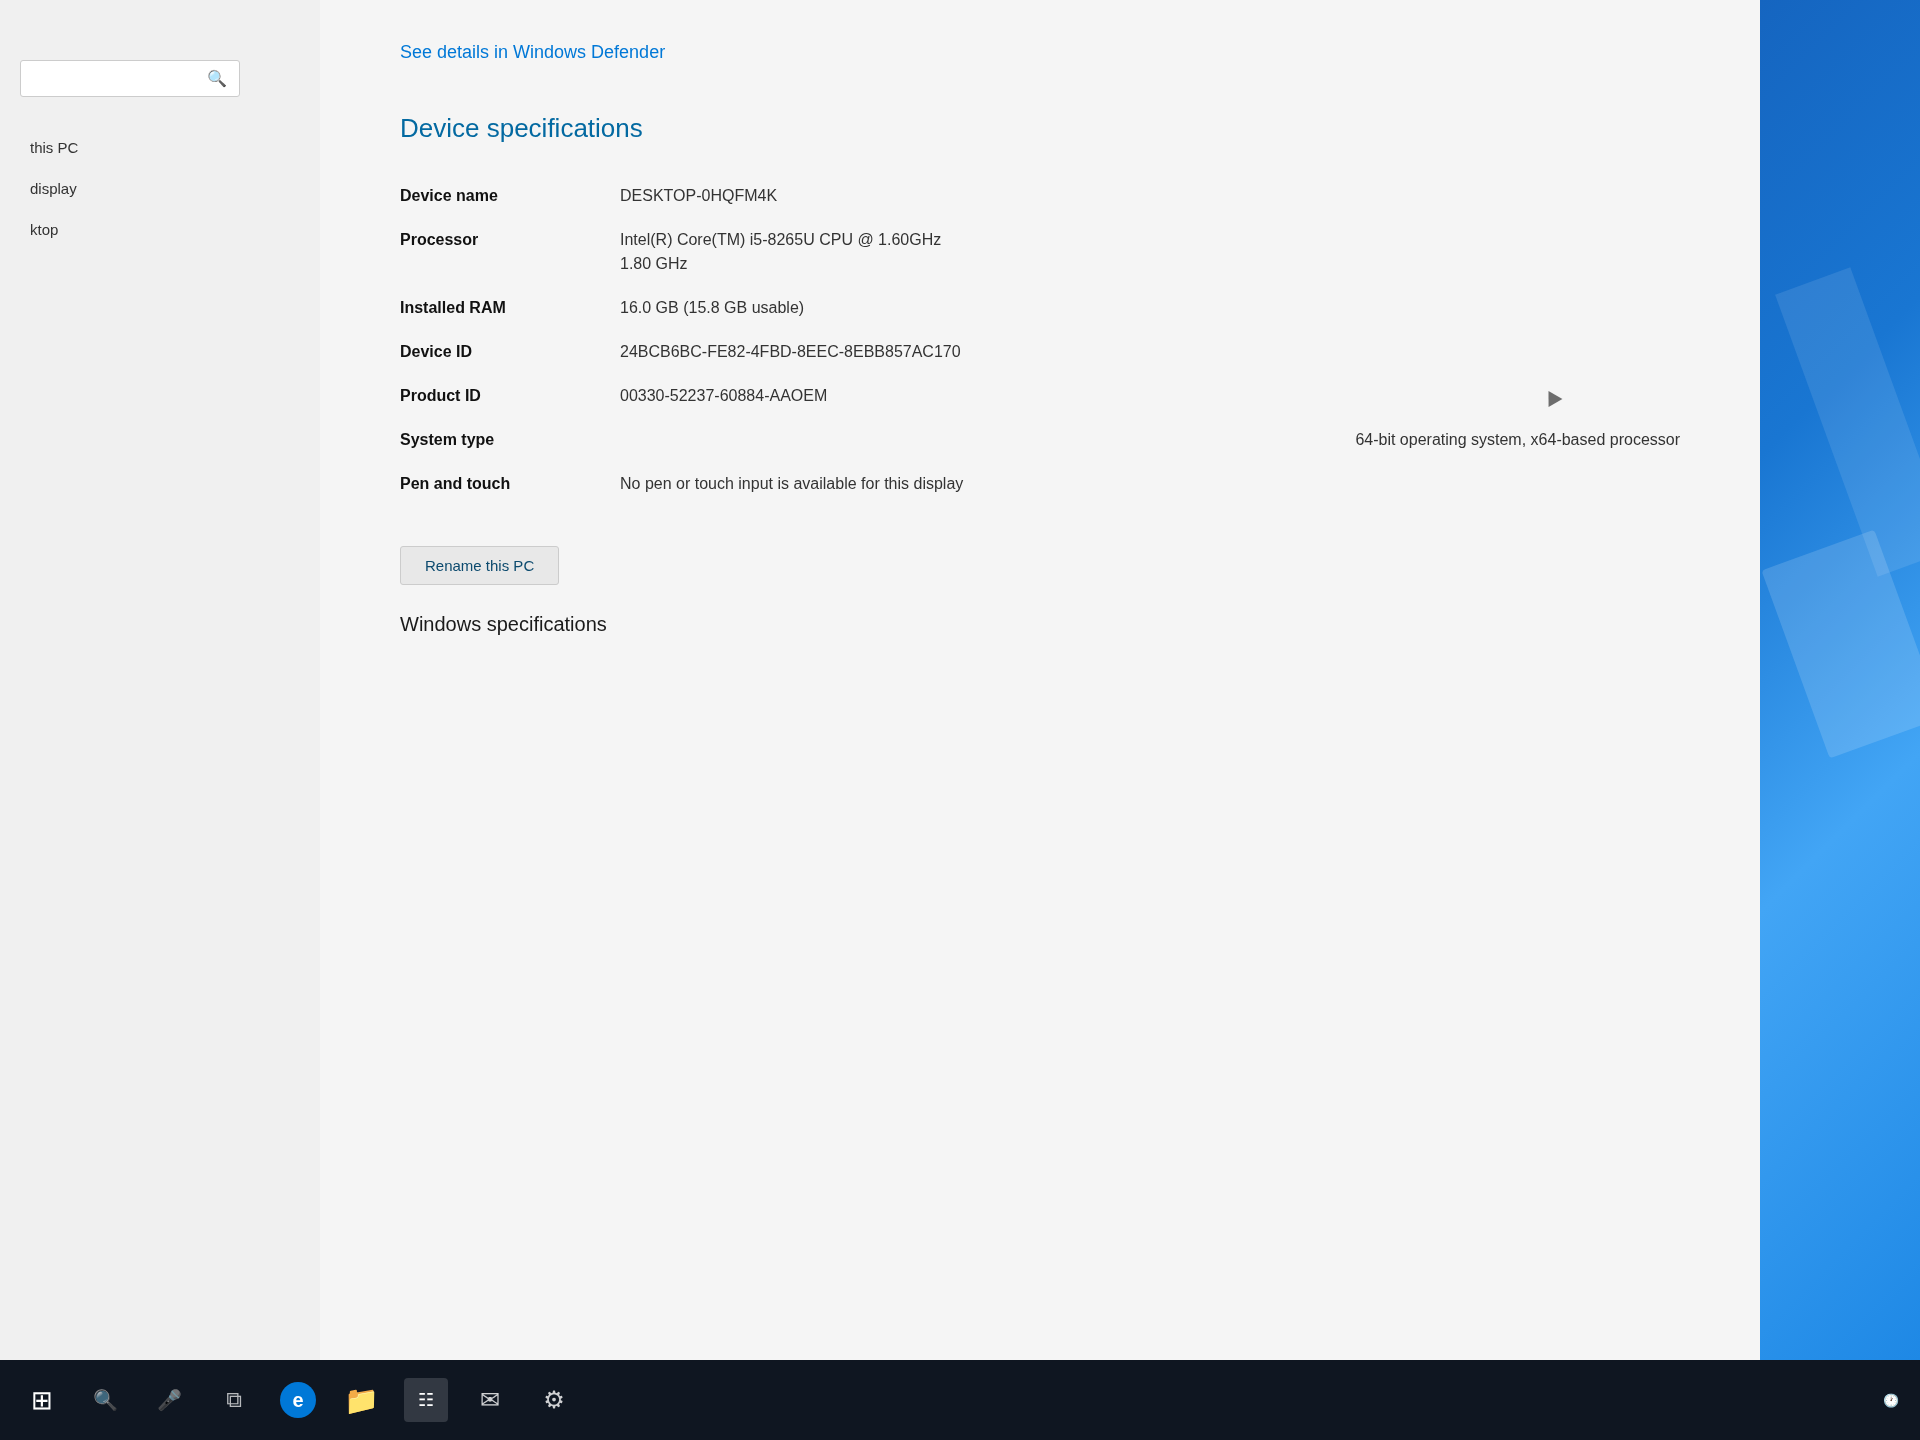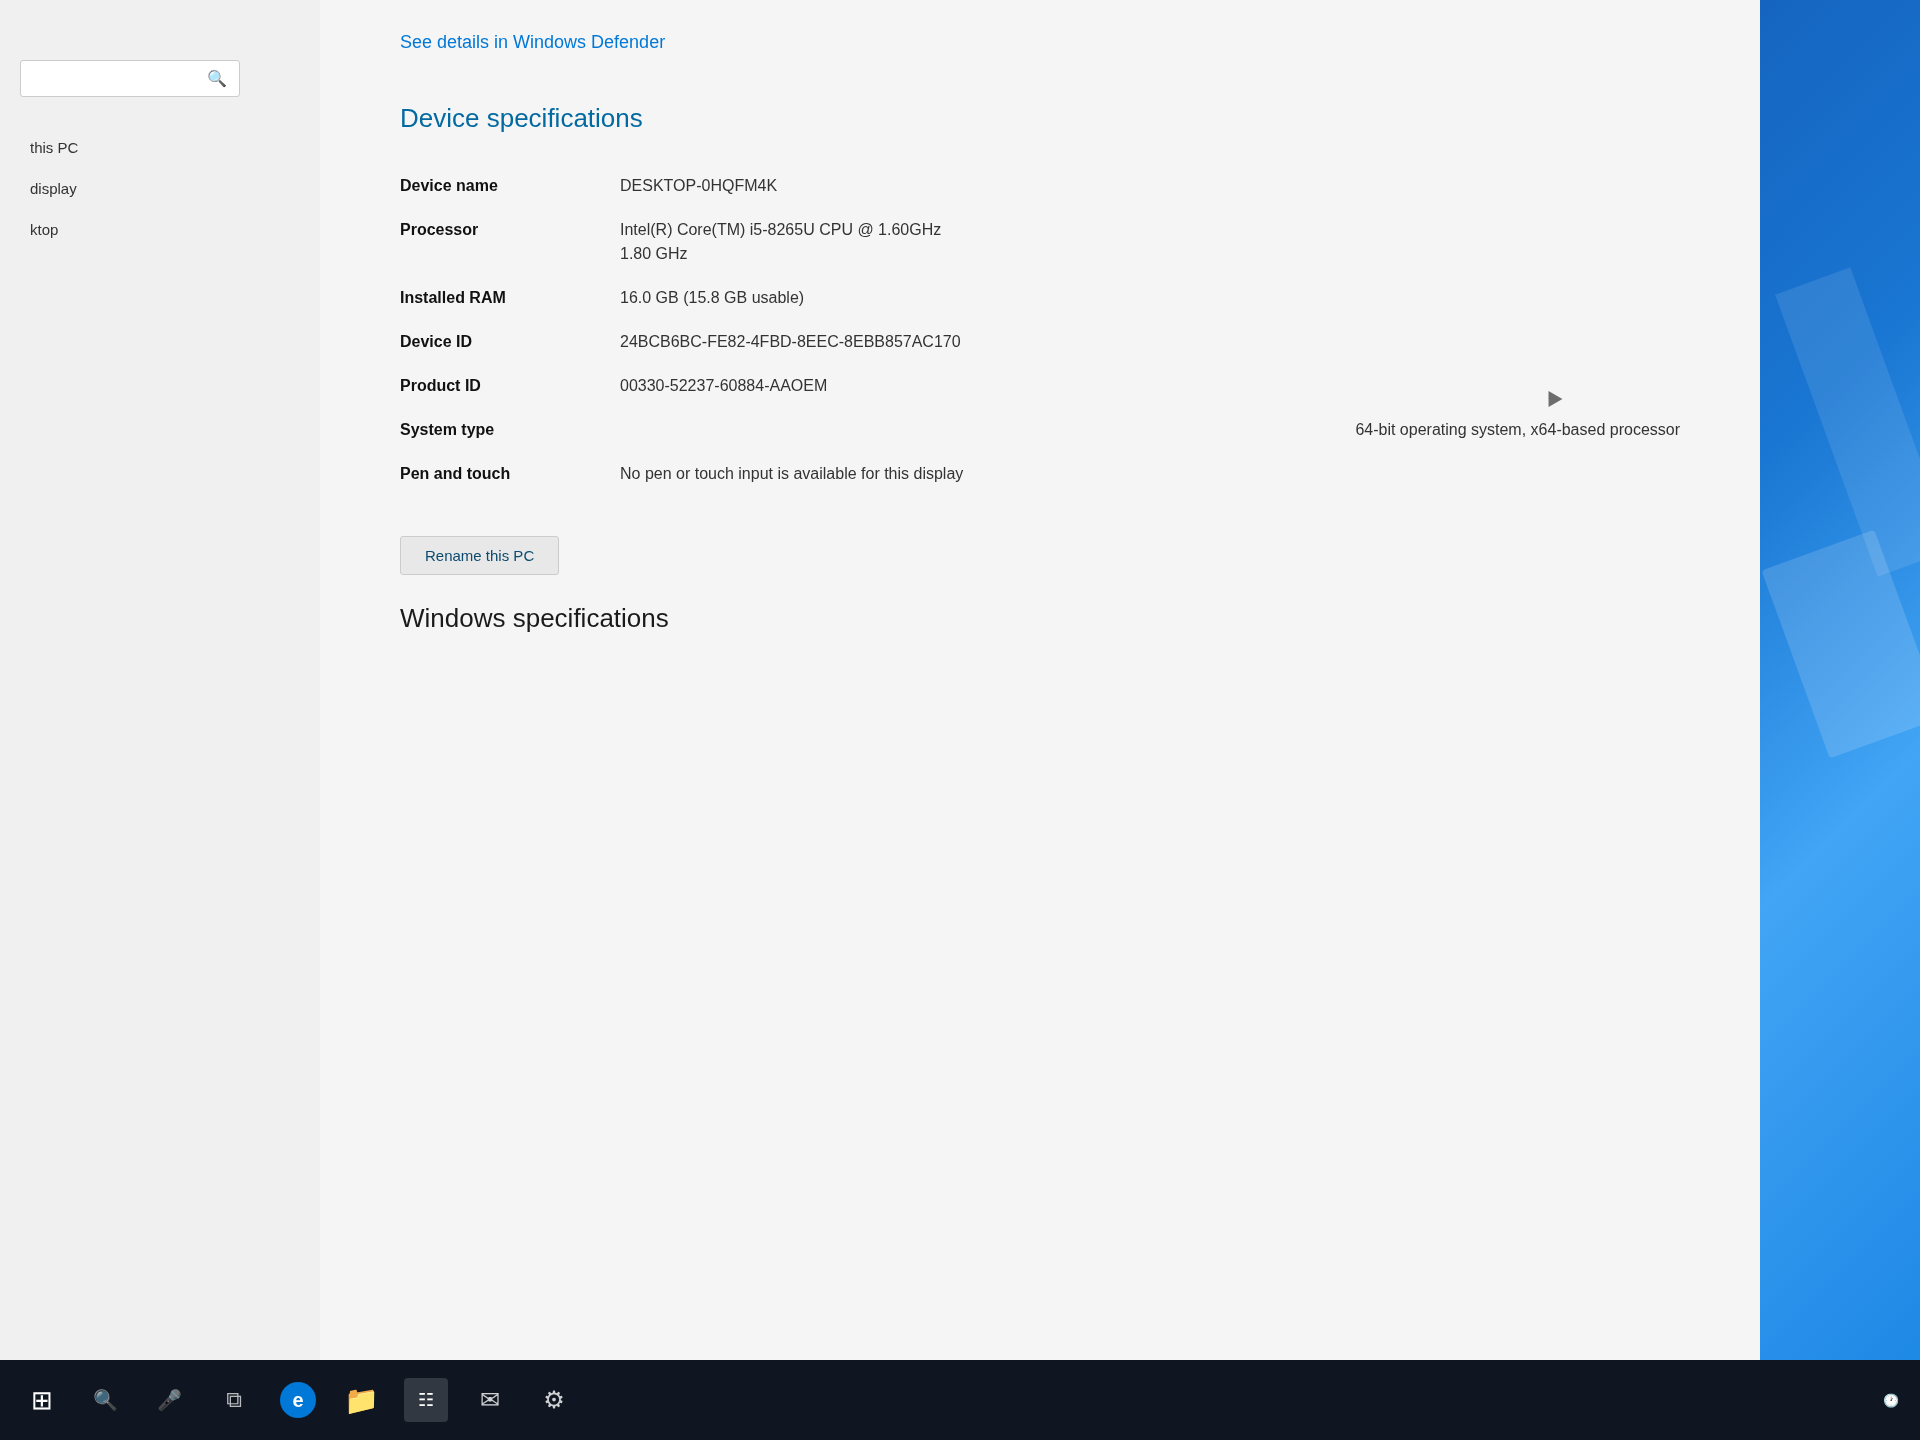--- a/index.html
+++ b/index.html
@@ -58,21 +58,21 @@
       font-size: 15px;
       color: #333;
       cursor: pointer;
     }
 
     
     .content {
       flex: 1;
       background: #f5f5f5;
       overflow-y: auto;
-      padding: 2px 80px 60px 80px;
+      padding: 12px 80px 60px 80px;
       position: relative;
     }
 
     
     .defender-link {
       display: block;
       color: #0078d7;
       font-size: 18px;
       text-decoration: none;
       margin-top: 30px;
@@ -120,21 +120,21 @@
       border-radius: 3px;
       padding: 10px 24px;
       font-size: 15px;
       color: #0c4a6e;
       cursor: pointer;
       margin-bottom: 28px;
     }
 
     
     .win-specs-title {
-      font-size: 26px;
+      font-size: 20px;
       font-weight: 400;
       color: #1a1a1a;
     }
 
     
     .right-panel {
       width: 160px;
       background: linear-gradient(135deg, #1565c0 0%, #1976d2 30%, #42a5f5 60%, #1e88e5 100%);
       flex-shrink: 0;
       position: relative;

